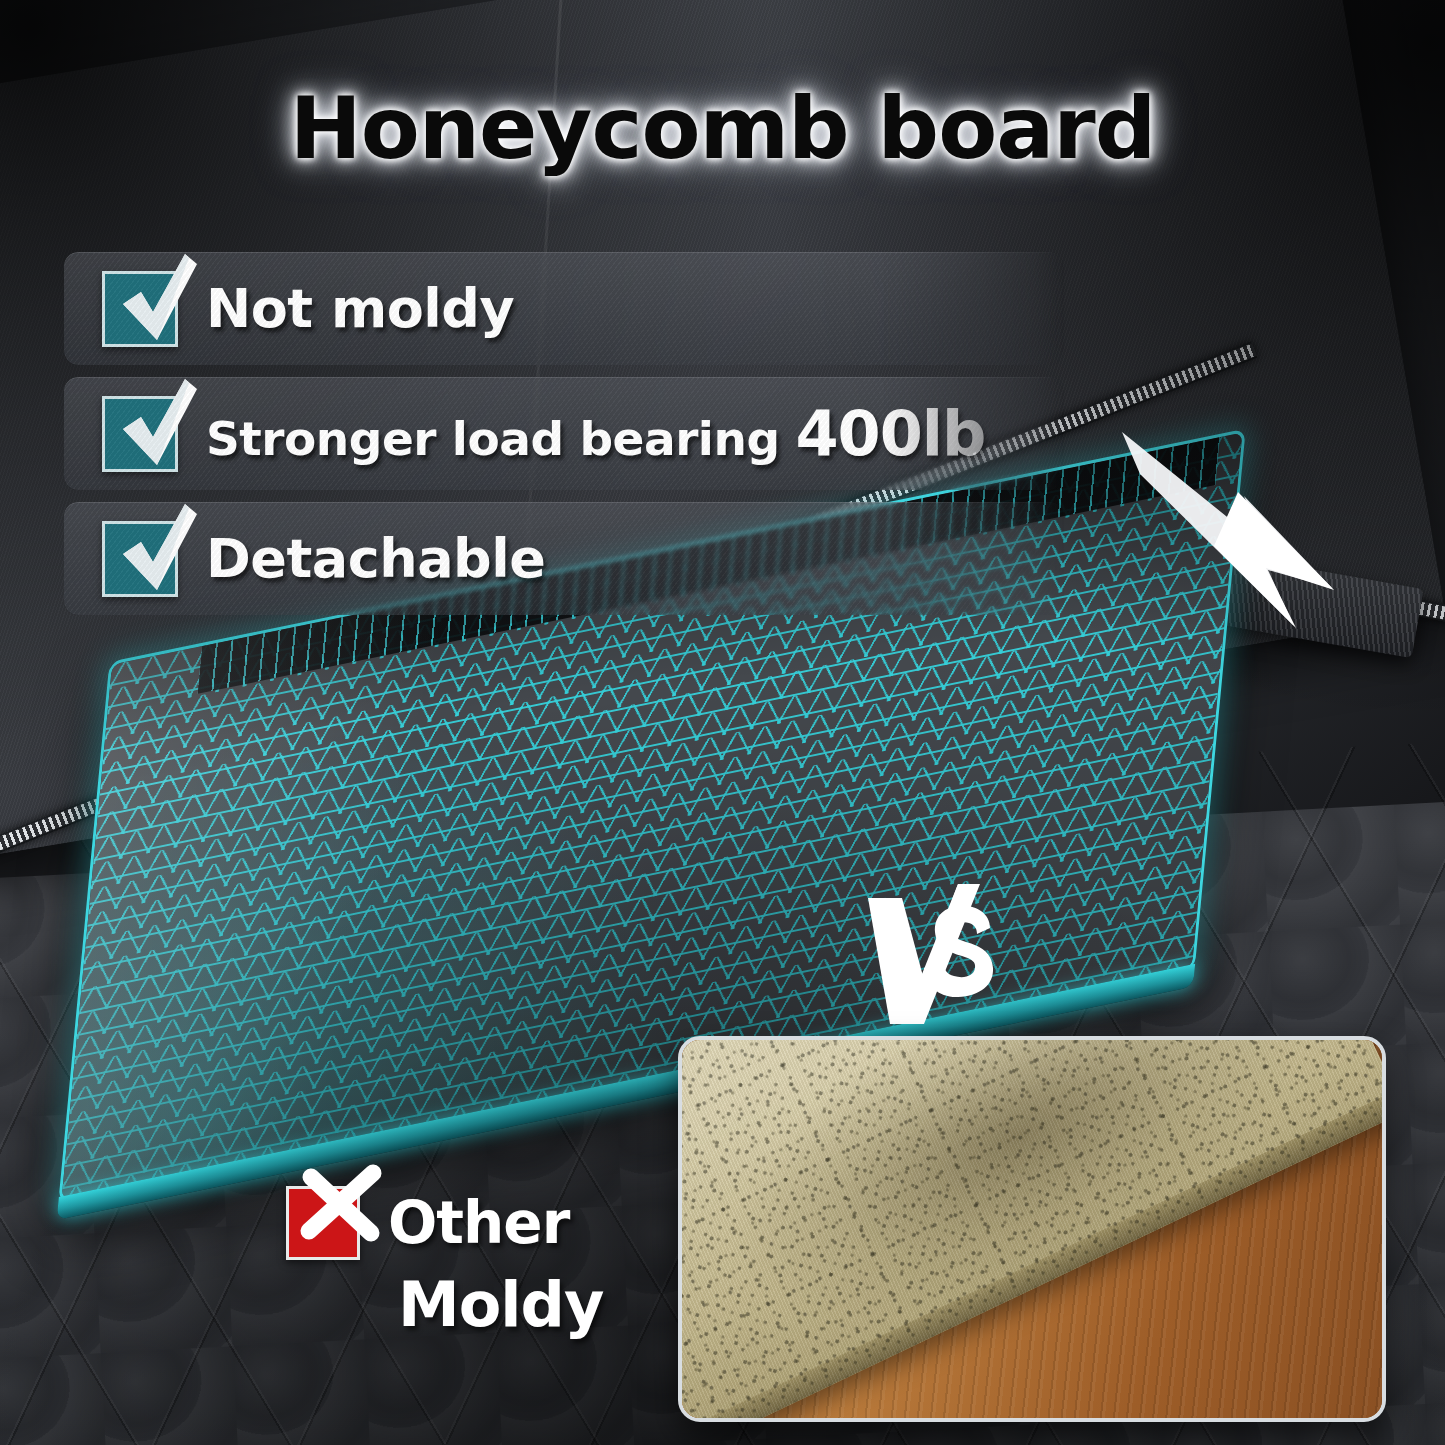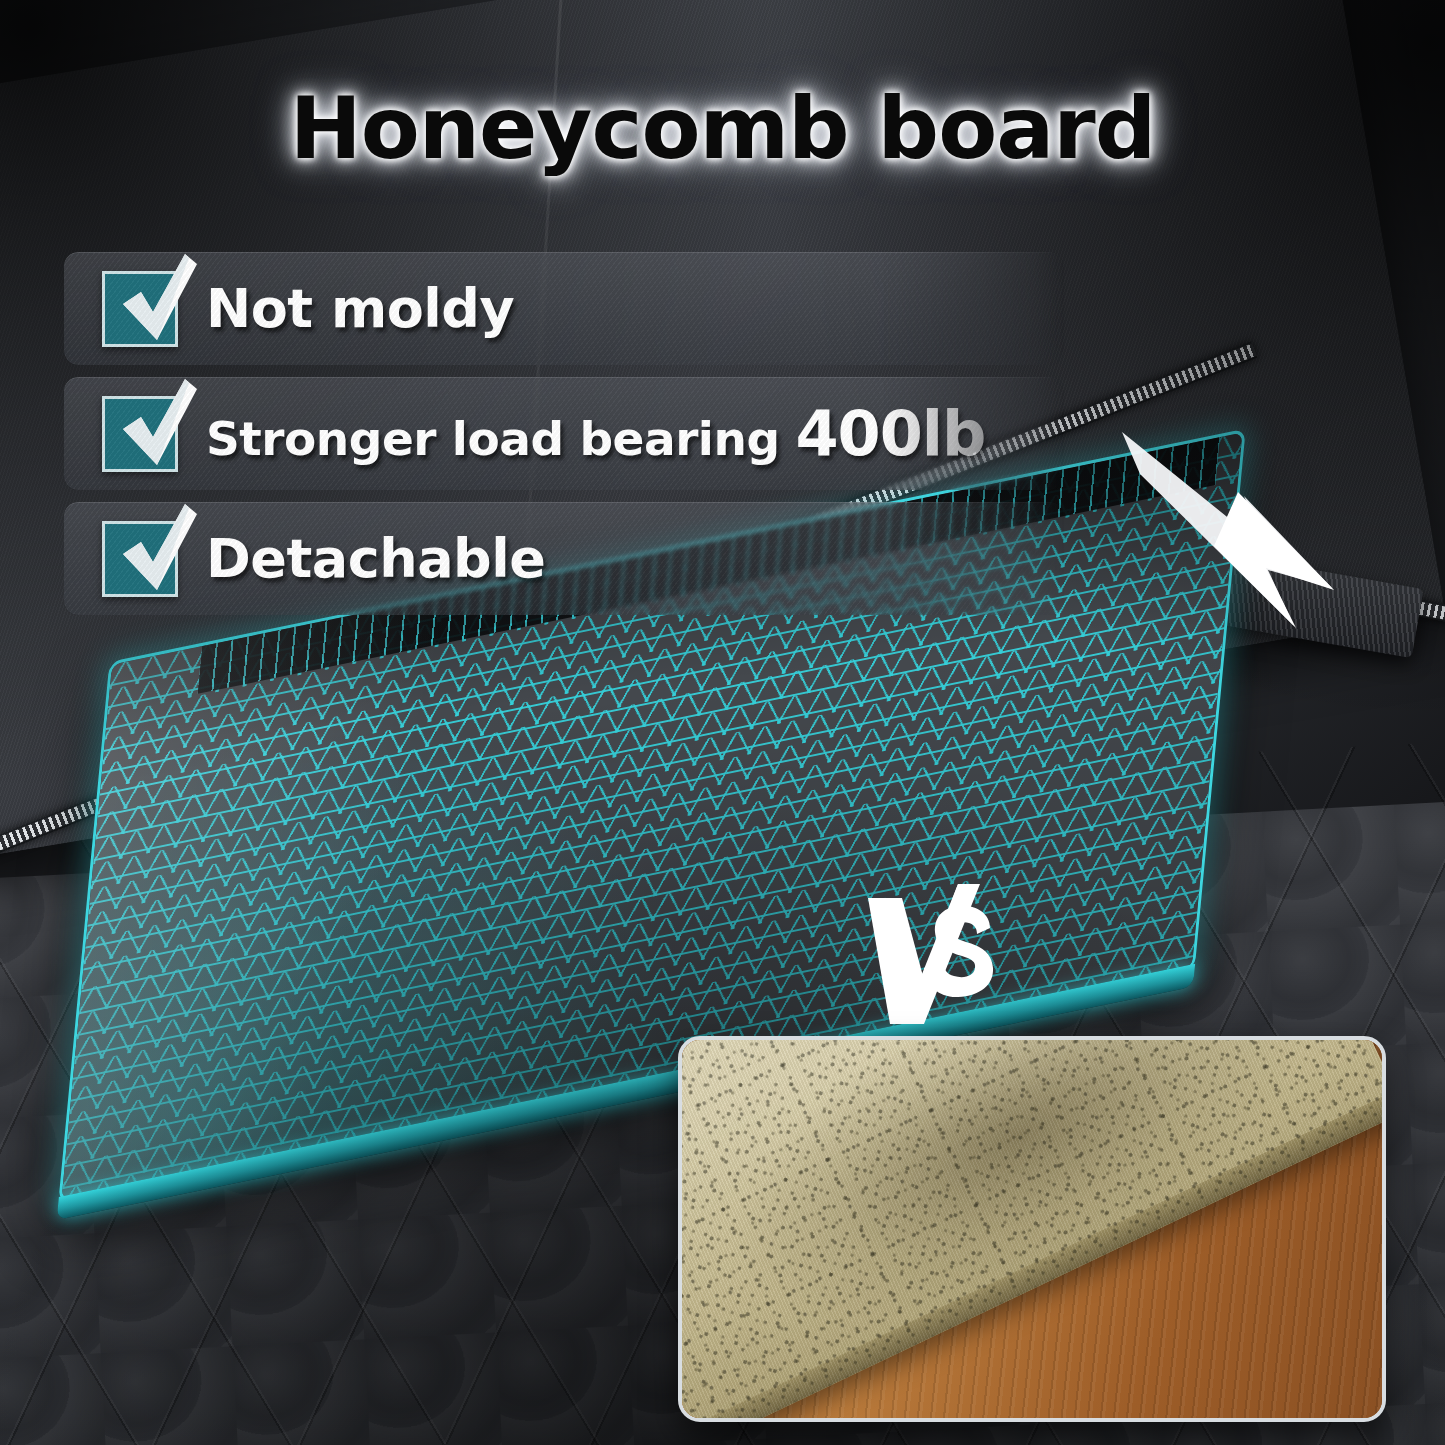--- a/index.html
+++ b/index.html
@@ -367,20 +367,34 @@
         <path d="M128 44 C128 28 112 20 96 22 C80 24 72 34 73 48 C74 62 86 68 100 72
                  C110 75 114 78 113 84 C112 92 102 95 92 92 C85 90 82 86 82 80 L62 84
                  C63 102 78 114 96 113 C118 112 132 101 131 84 C130 68 118 62 104 58
                  C94 55 90 52 91 46 C92 39 100 37 107 39 C113 41 115 45 115 50 Z"></path>
       </g>
 
       <path d="M96 0 L110 0 L58 134 L46 134 Z" fill="#ffffff"></path>
     </svg>
   </div>
 
+  <div class="other-block">
+    <div class="other-top">
+      <div class="xbox">
+        <svg viewBox="0 0 110 110">
+          <g stroke="#ffffff" stroke-width="17" stroke-linecap="round">
+            <line x1="26" y1="72" x2="90" y2="14"></line>
+            <line x1="28" y1="18" x2="88" y2="74"></line>
+          </g>
+        </svg>
+      </div>
+      <div class="other-label">Other</div>
+    </div>
+    <div class="moldy-label">Moldy</div>
+  </div>
 
   <div class="inset">
     <div class="wood"></div>
     <div class="pad">
       <div class="pad-edge"></div>
     </div>
     <div class="inset-gloss"></div>
   </div>
 
 </div>

